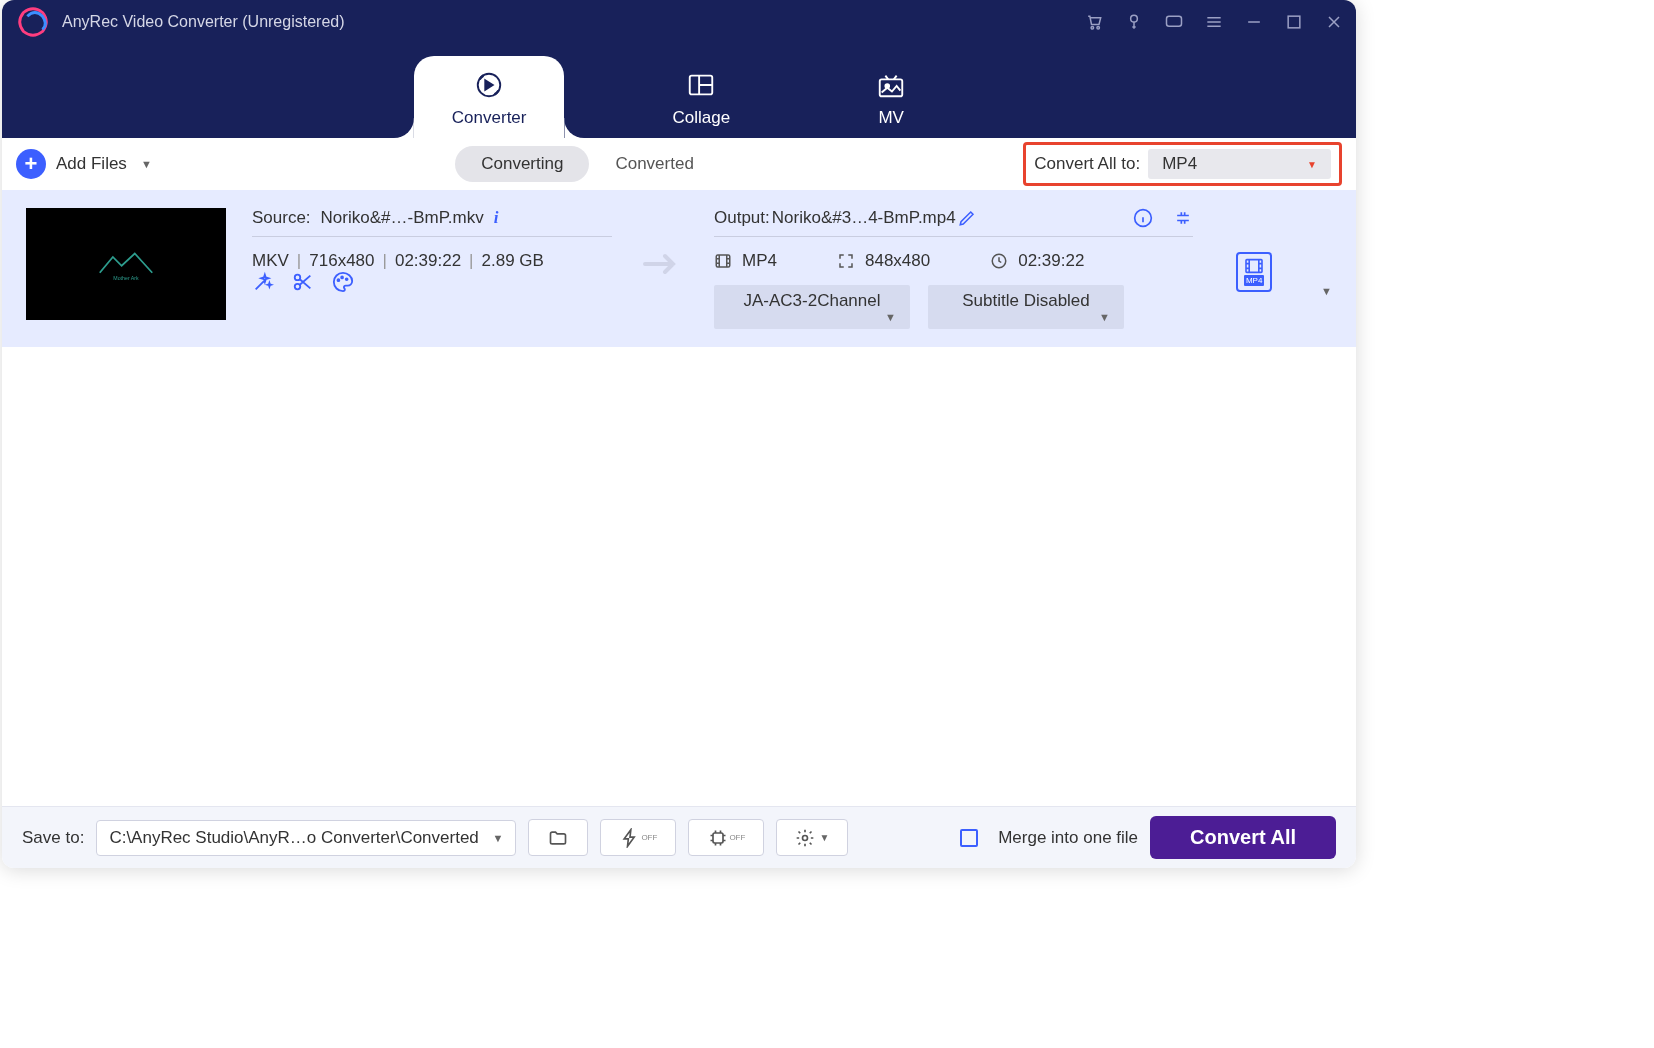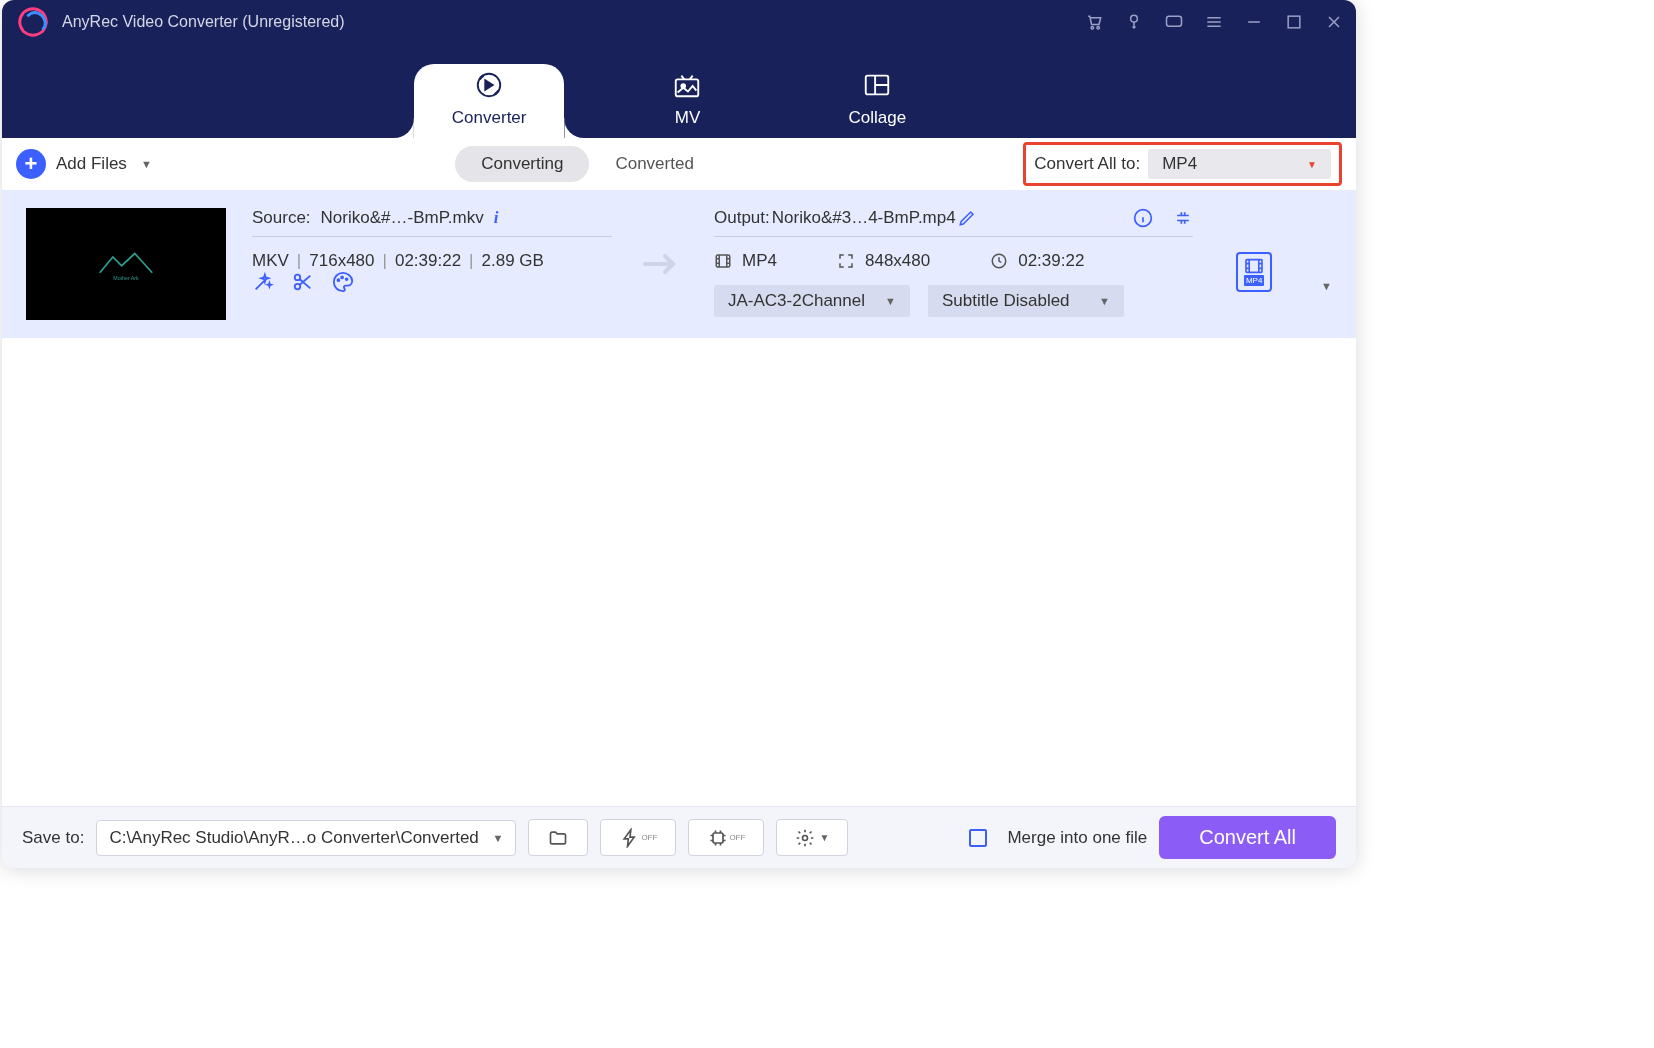--- a/index.html
+++ b/index.html
@@ -11,21 +11,21 @@
 .title-bar { background: #18215a; height: 44px; display: flex; align-items: center; padding: 0 12px; color: #d5d7e6; }
 .logo { width: 38px; height: 38px; margin-right: 10px; display: flex; align-items: center; justify-content: center; }
 .title-text { font-size: 16px; color: #d5d7e6; flex: 0 0 auto; }
 .title-spacer { flex: 1; }
 .title-icons { display: flex; gap: 20px; align-items: center; }
 .title-icon { width: 20px; height: 20px; cursor: pointer; display: flex; align-items: center; justify-content: center; color: #9ba0c4; }
 .title-icon svg { width: 20px; height: 20px; }
 
 
 .nav-bar { background: #18215a; height: 94px; display: flex; align-items: flex-end; justify-content: center; gap: 70px; }
-.nav-tab { color: #fff; text-align: center; padding: 6px 38px 10px; cursor: pointer; display: flex; flex-direction: column; align-items: center; gap: 8px; }
+.nav-tab { color: #fff; text-align: center; padding: 14px 38px 10px; cursor: pointer; display: flex; flex-direction: column; align-items: center; gap: 8px; }
 .nav-tab.active { background: #fff; color: #18215a; border-radius: 20px 20px 0 0; position: relative; }
 .nav-tab.active::before, .nav-tab.active::after { content: ''; position: absolute; bottom: 0; width: 20px; height: 20px; background: #18215a; }
 .nav-tab.active::before { left: -20px; border-bottom-right-radius: 20px; box-shadow: 10px 10px 0 10px #fff; clip-path: inset(0 0 -20px 0); }
 .nav-tab.active::after { right: -20px; border-bottom-left-radius: 20px; box-shadow: -10px 10px 0 10px #fff; clip-path: inset(0 0 -20px 0); }
 .nav-icon { width: 30px; height: 30px; }
 .nav-label { font-size: 17px; font-weight: 500; }
 
 
 .toolbar { background: #fff; height: 52px; display: flex; align-items: center; padding: 0 14px; }
 .add-files { display: flex; align-items: center; gap: 10px; cursor: pointer; }
@@ -56,38 +56,38 @@
 .arrow-col { flex: 0 0 50px; display: flex; align-items: center; justify-content: center; padding-top: 44px; }
 .arrow-icon { color: #d0d4e8; }
 .out-col { flex: 1; }
 .out-row1 { display: flex; align-items: center; gap: 2px; font-size: 17px; color: #333; margin-bottom: 6px; }
 .out-icons-right { margin-left: auto; display: flex; gap: 20px; }
 .blue-ic { color: #3c5fff; cursor: pointer; }
 .out-meta { display: flex; gap: 60px; font-size: 17px; color: #333; align-items: center; margin-bottom: 14px; }
 .meta-group { display: flex; align-items: center; gap: 10px; }
 .meta-ic { color: #555; width: 18px; height: 18px; }
 .out-selects { display: flex; gap: 18px; }
-.out-select { background: #d6dbef; padding: 6px 14px; border-radius: 2px; font-size: 17px; color: #333; display: flex; align-items: center; min-width: 196px; cursor: pointer; }
+.out-select { background: #d6dbef; padding: 6px 14px; border-radius: 2px; font-size: 17px; color: #333; display: flex; align-items: center; min-width: 196px; cursor: pointer; flex-direction: column; }
 .out-select .tri { margin-left: auto; color: #666; font-size: 11px; }
 .fmt-col { flex: 0 0 70px; display: flex; align-items: flex-start; justify-content: center; padding-top: 44px; }
 .fmt-badge { border: 2px solid #3c5fff; border-radius: 4px; padding: 4px; width: 36px; height: 40px; display: flex; flex-direction: column; align-items: center; justify-content: center; color: #3c5fff; cursor: pointer; }
 .fmt-badge .filmstrip { font-size: 16px; }
 .fmt-badge .ext { background: #3c5fff; color: #fff; font-size: 8px; padding: 1px 2px; border-radius: 1px; margin-top: 1px; }
 .fmt-chev { color: #666; font-size: 11px; margin-left: 6px; align-self: center; padding-top: 44px; }
 
 
 .bottom-bar { position: absolute; bottom: 0; left: 0; right: 0; background: #f3f5fb; height: 62px; display: flex; align-items: center; padding: 0 20px; gap: 12px; border-top: 1px solid #e4e6f0; }
 .save-label { font-size: 17px; color: #333; }
 .path-select { background: #fff; border: 1px solid #d0d2e0; border-radius: 4px; padding: 7px 12px; font-size: 17px; color: #333; display: flex; align-items: center; min-width: 420px; cursor: pointer; }
 .path-select .tri { margin-left: auto; color: #666; font-size: 11px; }
 .bottom-btn { background: #fff; border: 1px solid #d0d2e0; border-radius: 4px; padding: 6px 18px; cursor: pointer; color: #555; height: 37px; display: flex; align-items: center; }
 .bottom-spacer { flex: 1; }
 .merge-check { display: flex; align-items: center; gap: 20px; cursor: pointer; font-size: 17px; color: #333; }
 .checkbox { width: 18px; height: 18px; border: 2px solid #3c5fff; border-radius: 2px; }
-.convert-btn { background: #8b5cf6; color: #fff; font-size: 20px; font-weight: 400; padding: 10px 40px; border-radius: 6px; cursor: pointer; border: none; }
+.convert-btn { background: #4c1d95; color: #fff; font-size: 20px; font-weight: 700; padding: 10px 40px; border-radius: 6px; cursor: pointer; border: none; }
 
 .main-area { position: relative; height: calc(100% - 44px - 94px); background: #fff; }
 </style>
 </head>
 <body>
 
 <div class="app-window">
 
   <div class="title-bar">
     <div class="logo">
@@ -145,33 +145,33 @@
     <div class="nav-tab active">
       <svg class="nav-icon" viewBox="0 0 32 32" fill="none" stroke="#18215a" stroke-width="2">
           <circle cx="16" cy="16" r="12"></circle>
           <path d="M12 11l8 5-8 5z" fill="#18215a"></path>
           <path d="M6 10a12 12 0 0 1 4-4M26 22a12 12 0 0 1-4 4" stroke-width="2.5"></path>
         </svg>
       <span class="nav-label">Converter</span>
     </div>
     <div class="nav-tab">
       <svg class="nav-icon" viewBox="0 0 32 32" fill="none" stroke="#fff" stroke-width="2">
+          <rect x="4" y="6" width="24" height="20" rx="2"></rect>
+          <path d="M14 6v20M14 16h14"></path>
+        </svg>
+      <span class="nav-label">Collage</span>
+    </div>
+    <div class="nav-tab">
+      <svg class="nav-icon" viewBox="0 0 32 32" fill="none" stroke="#fff" stroke-width="2">
           <rect x="4" y="10" width="24" height="18" rx="2"></rect>
           <path d="M10 6l3 4M22 6l-3 4"></path>
           <circle cx="12" cy="17" r="2" fill="#fff"></circle>
           <path d="M6 24l6-5 5 4 5-6 4 5"></path>
         </svg>
       <span class="nav-label">MV</span>
-    </div>
-    <div class="nav-tab">
-      <svg class="nav-icon" viewBox="0 0 32 32" fill="none" stroke="#fff" stroke-width="2">
-          <rect x="4" y="6" width="24" height="20" rx="2"></rect>
-          <path d="M14 6v20M14 16h14"></path>
-        </svg>
-      <span class="nav-label">Collage</span>
     </div>
   </div>
 
   <div class="main-area">
 
     <div class="toolbar">
       <div class="add-files">
         <div class="plus-btn">+</div>
         <span class="add-files-label">Add Files</span>
         <span class="chevron-small">▼</span>

